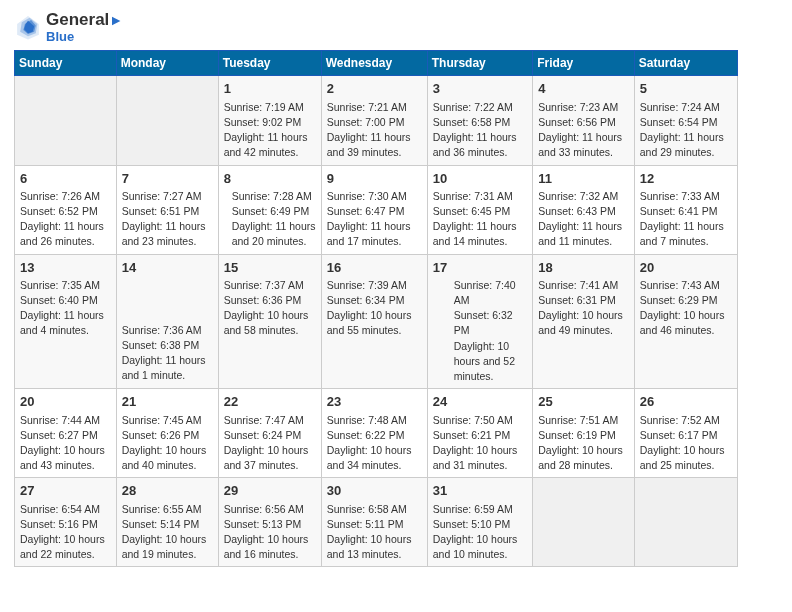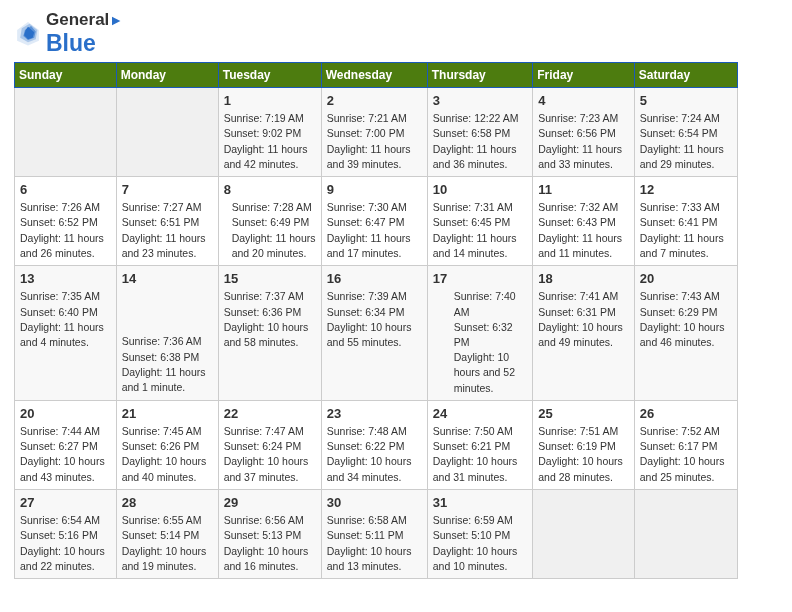--- a/index.html
+++ b/index.html
@@ -42,21 +42,21 @@
       font-size: 14px;
       color: #555;
       margin-top: 2px;
     }
     .calendar {
       width: 100%;
       border-collapse: collapse;
       font-size: 11px;
     }
     .calendar thead tr th {
-      background-color: #4d7c0f;
+      background-color: #0369a1;
       color: #fff;
       padding: 5px 4px;
       text-align: left;
       font-size: 12px;
       font-weight: bold;
       border: 1px solid #1a5ab9;
     }
     .calendar tbody tr td {
       border: 1px solid #ccc;
       vertical-align: top;
@@ -95,21 +95,21 @@
   <div class="header">
     <div class="logo">
       <svg class="logo-icon" viewBox="0 0 36 36">
         <polygon points="18,4 32,14 32,28 18,34 4,28 4,14" fill="#2a6fc9" opacity="0.15"></polygon>
         <polygon points="20,6 30,14 28,26 18,30 8,24 10,12" fill="#2a6fc9" opacity="0.3"></polygon>
         <polygon points="22,9 28,16 26,24 18,27 12,22 14,14" fill="#2a6fc9" opacity="0.6"></polygon>
         <polygon points="18,10 26,17 24,24 18,26 13,21 15,14" fill="#2a6fc9"></polygon>
       </svg>
       <div>
         <div style="font-size:17px;font-weight:bold;color:#333;line-height:1.15;">General<span style="color:#2a6fc9;font-size:14px;">►</span></div>
-        <div style="font-size:23px;font-weight:bold;color:#2a6fc9;line-height:1.15;">Blue</div>
+        <div style="font-size:13px;font-weight:bold;color:#2a6fc9;line-height:1.15;">Blue</div>
       </div>
     </div>
     <div class="title-block">
       <div class="month-title"></div>
       <div class="location"></div>
     </div>
   </div>
 
   <table class="calendar">
     <thead>
@@ -134,21 +134,21 @@
 Daylight: 11 hours and 42 minutes.</div>
           </td>
           <td>
             <span class="day-num">2</span>
             <div class="day-info" style="white-space: pre-line;">Sunrise: 7:21 AM
 Sunset: 7:00 PM
 Daylight: 11 hours and 39 minutes.</div>
           </td>
           <td>
             <span class="day-num">3</span>
-            <div class="day-info" style="white-space: pre-line;">Sunrise: 12:22 AM
+            <div class="day-info" style="white-space: pre-line;">Sunrise: 7:22 AM
 Sunset: 6:58 PM
 Daylight: 11 hours and 36 minutes.</div>
           </td>
           <td>
             <span class="day-num">4</span>
             <div class="day-info" style="white-space: pre-line;">Sunrise: 7:23 AM
 Sunset: 6:56 PM
 Daylight: 11 hours and 33 minutes.</div>
           </td>
           <td>

